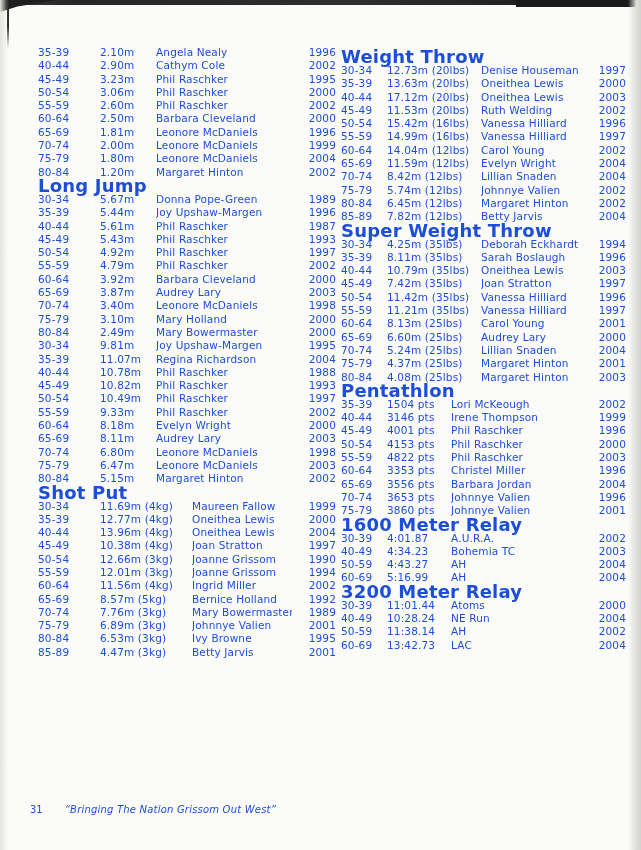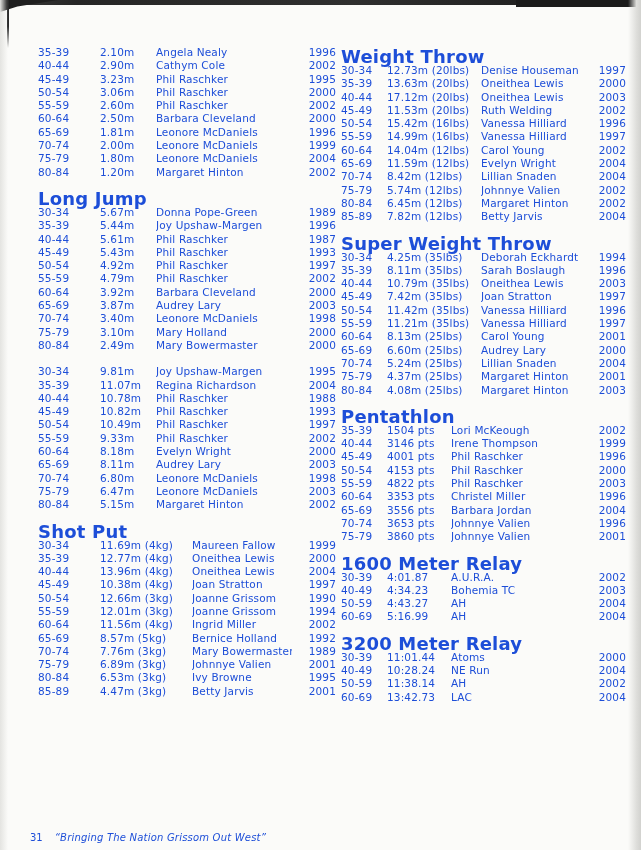--- a/index.html
+++ b/index.html
@@ -21,33 +21,33 @@
     background:linear-gradient(#2a2a2a 55%,rgba(42,42,42,0));}
   .left-edge{position:absolute;top:0;left:0;width:8px;height:100%;
     background:linear-gradient(90deg,#e4e4e1,rgba(251,251,249,0));}
   .right-edge{position:absolute;top:0;right:0;width:13px;height:100%;
     background:linear-gradient(90deg,rgba(251,251,249,0),#dededb 65%,#d2d2cf);}
 
   
   .col{position:absolute;font-size:10.5px;letter-spacing:.15px;line-height:13.3px;}
   .col-left{left:38px;top:46px;width:298px;}
   .col-right{left:341px;top:50px;width:285px;}
-  .sec{margin-top:13px;}
+  .sec{}
   .sec:first-child{margin-top:0;}
   .sec-title{font-weight:bold;font-size:18px;line-height:14px;letter-spacing:.2px;}
   .row{display:grid;}
   .col-left .row{grid-template-columns:62px 56px 1fr 44px;}
   .col-left .sec.wide .row{grid-template-columns:62px 92px 1fr 44px;}
   .col-right .row{grid-template-columns:46px 64px 1fr 44px;}
   .col-right .sec.wide .row{grid-template-columns:46px 94px 1fr 44px;}
   .c-year{text-align:right;}
   .c-name,.c-mark,.c-age{white-space:nowrap;overflow:hidden;}
 
   
-  .footer{position:absolute;left:30px;top:804px;font-size:10px;display:flex;gap:12px;align-items:baseline;margin-top:28px;}
+  .footer{position:absolute;left:30px;top:804px;font-size:10px;display:flex;gap:22px;align-items:baseline;}
   .footer .motto{font-style:italic;letter-spacing:.2px;}
 </style>
 </head>
 <body>
 
 <div class="page">
   <div class="top-band"></div>
   <div class="top-band-right"></div>
   <div class="corner-mark"></div>
   <div class="left-line"></div>

